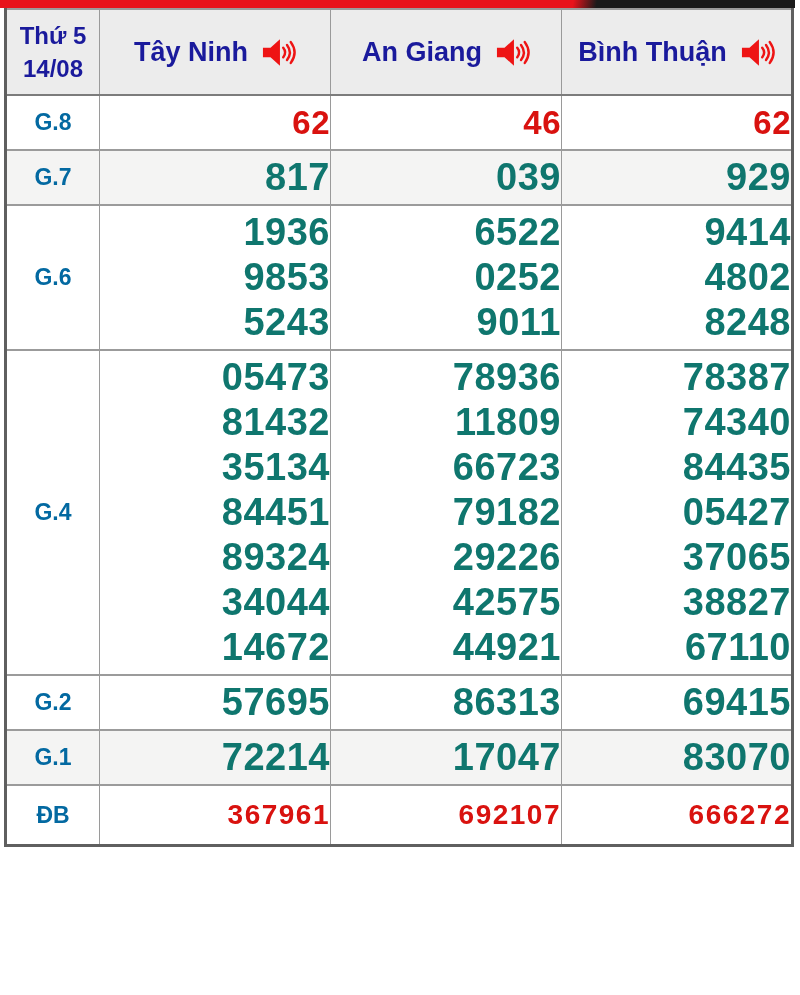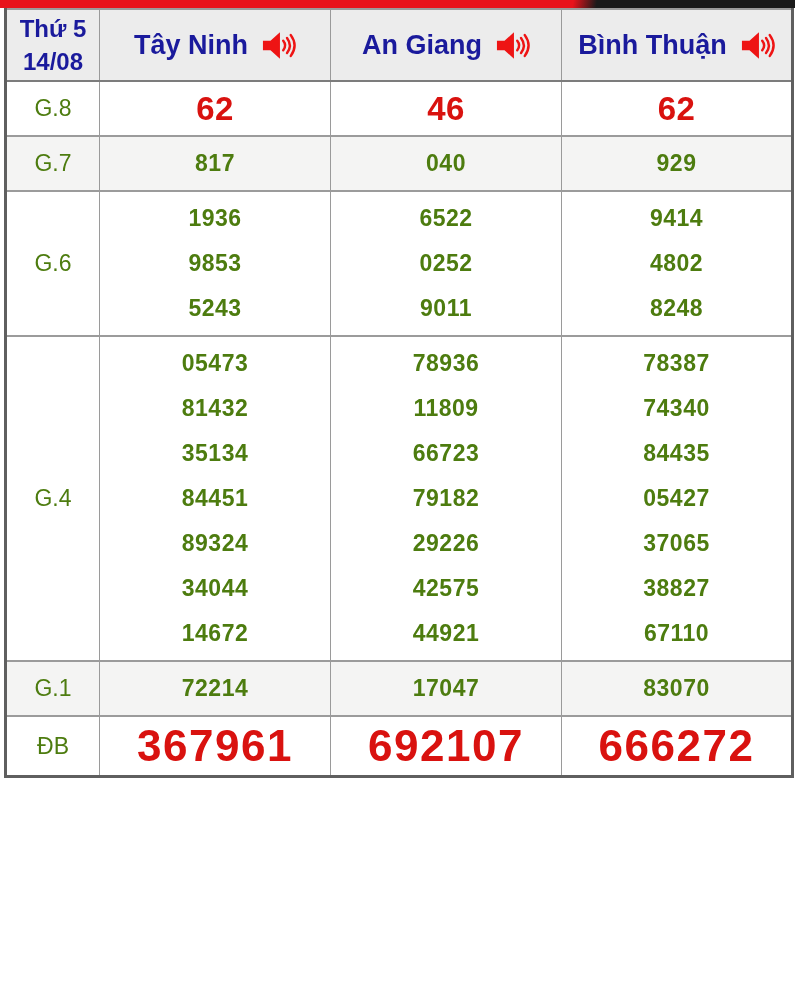--- a/index.html
+++ b/index.html
@@ -27,21 +27,21 @@
     border-top: 2px solid #8a8a8a;
   }
   col.c-label { width: 94px; }
   col.c-val   { width: 231px; }
 
   th, td { border: 1px solid #9a9a9a; }
   tr { border-top: 2px solid #9b9b9b; border-bottom: 2px solid #9b9b9b; }
 
   
   thead tr { background: #ececec; border-bottom: 2px solid #7c7c7c; }
-  th.date-cell { height: 72px; text-align: center; vertical-align: middle; }
+  th.date-cell { height: 86px; text-align: center; vertical-align: middle; }
   .day, .date {
     color: #1a1a9c;
     font-weight: 700;
     font-size: 24px;
     line-height: 33px;
   }
   th.province-cell { text-align: center; vertical-align: middle; }
   .prov-wrap { display: inline-flex; align-items: center; gap: 14px; justify-content: flex-end; }
   .prov-name {
     color: #1a1a9c;
@@ -50,35 +50,35 @@
     text-decoration: none;
     cursor: pointer;
   }
   .spk-btn { background: none; border: none; padding: 0; cursor: pointer; line-height: 0; }
   .spk { width: 34px; height: 29px; display: inline-block; }
 
   
   td.label {
     text-align: center;
     vertical-align: middle;
-    color: #4d7c0f;
-    font-weight: 400;
+    color: #0369a1;
+    font-weight: 700;
     font-size: 23px;
   }
-  td.nums { text-align: center; vertical-align: middle; padding: 4px 0; }
+  td.nums { text-align: right; vertical-align: middle; padding: 4px 0; }
   .num {
     font-weight: 700;
-    font-size: 23px;
+    font-size: 38px;
     line-height: 45px;
-    color: #4d7c0f;
+    color: #0f766e;
     letter-spacing: 0.5px;
   }
   tr.alt { background: #f4f4f3; }
   tr.hl .num { color: #d9120f; font-size: 33px; }
-  tr.hl-db .num { font-size: 44px; line-height: 50px; letter-spacing: 1.5px; }
+  tr.hl-db .num { font-size: 28px; line-height: 50px; letter-spacing: 1.5px; }
 </style>
 </head>
 <body>
 
 <div class="page">
 
   <div class="top-strip"></div>
 
   <table class="results">
     <colgroup>
@@ -146,21 +146,21 @@
           <td class="nums">
             <div class="num">62</div>
           </td>
         </tr>
         <tr class="alt">
           <td class="label">G.7</td>
           <td class="nums">
             <div class="num">817</div>
           </td>
           <td class="nums">
-            <div class="num">040</div>
+            <div class="num">039</div>
           </td>
           <td class="nums">
             <div class="num">929</div>
           </td>
         </tr>
         <tr class="">
           <td class="label">G.6</td>
           <td class="nums">
             <div class="num">1936</div>
             <div class="num">9853</div>
@@ -200,20 +200,32 @@
           <td class="nums">
             <div class="num">78387</div>
             <div class="num">74340</div>
             <div class="num">84435</div>
             <div class="num">05427</div>
             <div class="num">37065</div>
             <div class="num">38827</div>
             <div class="num">67110</div>
           </td>
         </tr>
+        <tr class="">
+          <td class="label">G.2</td>
+          <td class="nums">
+            <div class="num">57695</div>
+          </td>
+          <td class="nums">
+            <div class="num">86313</div>
+          </td>
+          <td class="nums">
+            <div class="num">69415</div>
+          </td>
+        </tr>
         <tr class="alt">
           <td class="label">G.1</td>
           <td class="nums">
             <div class="num">72214</div>
           </td>
           <td class="nums">
             <div class="num">17047</div>
           </td>
           <td class="nums">
             <div class="num">83070</div>

